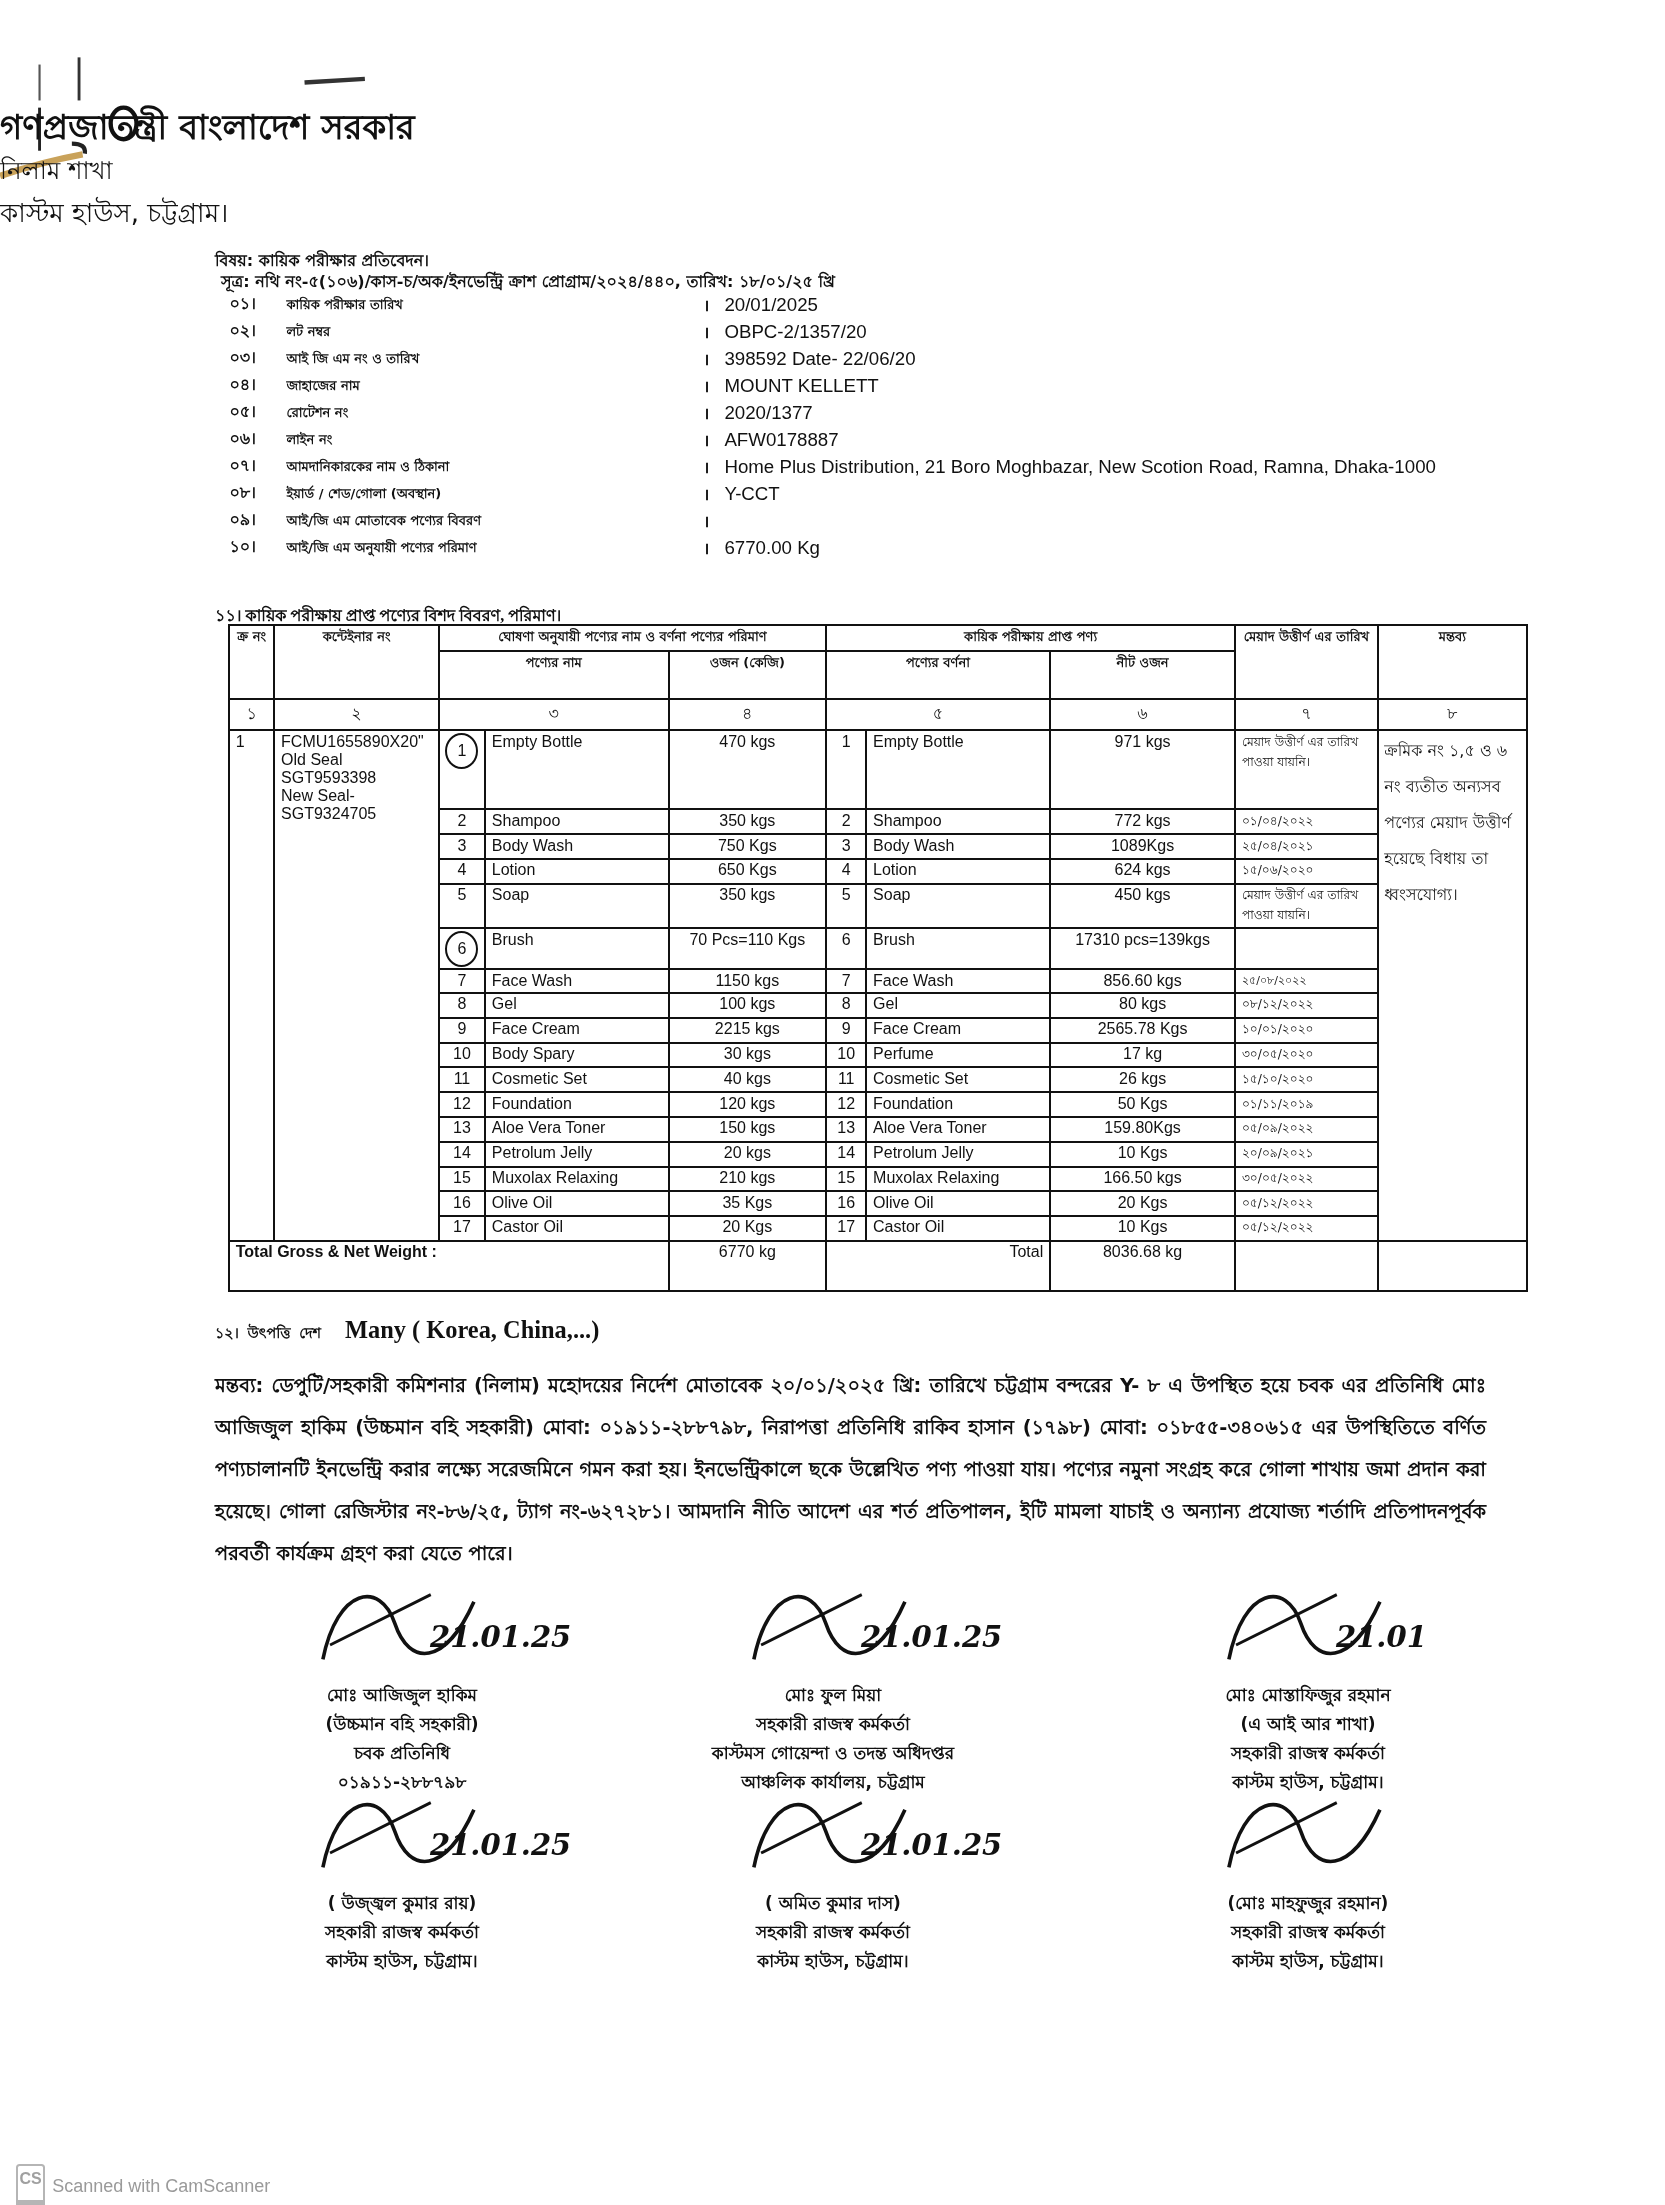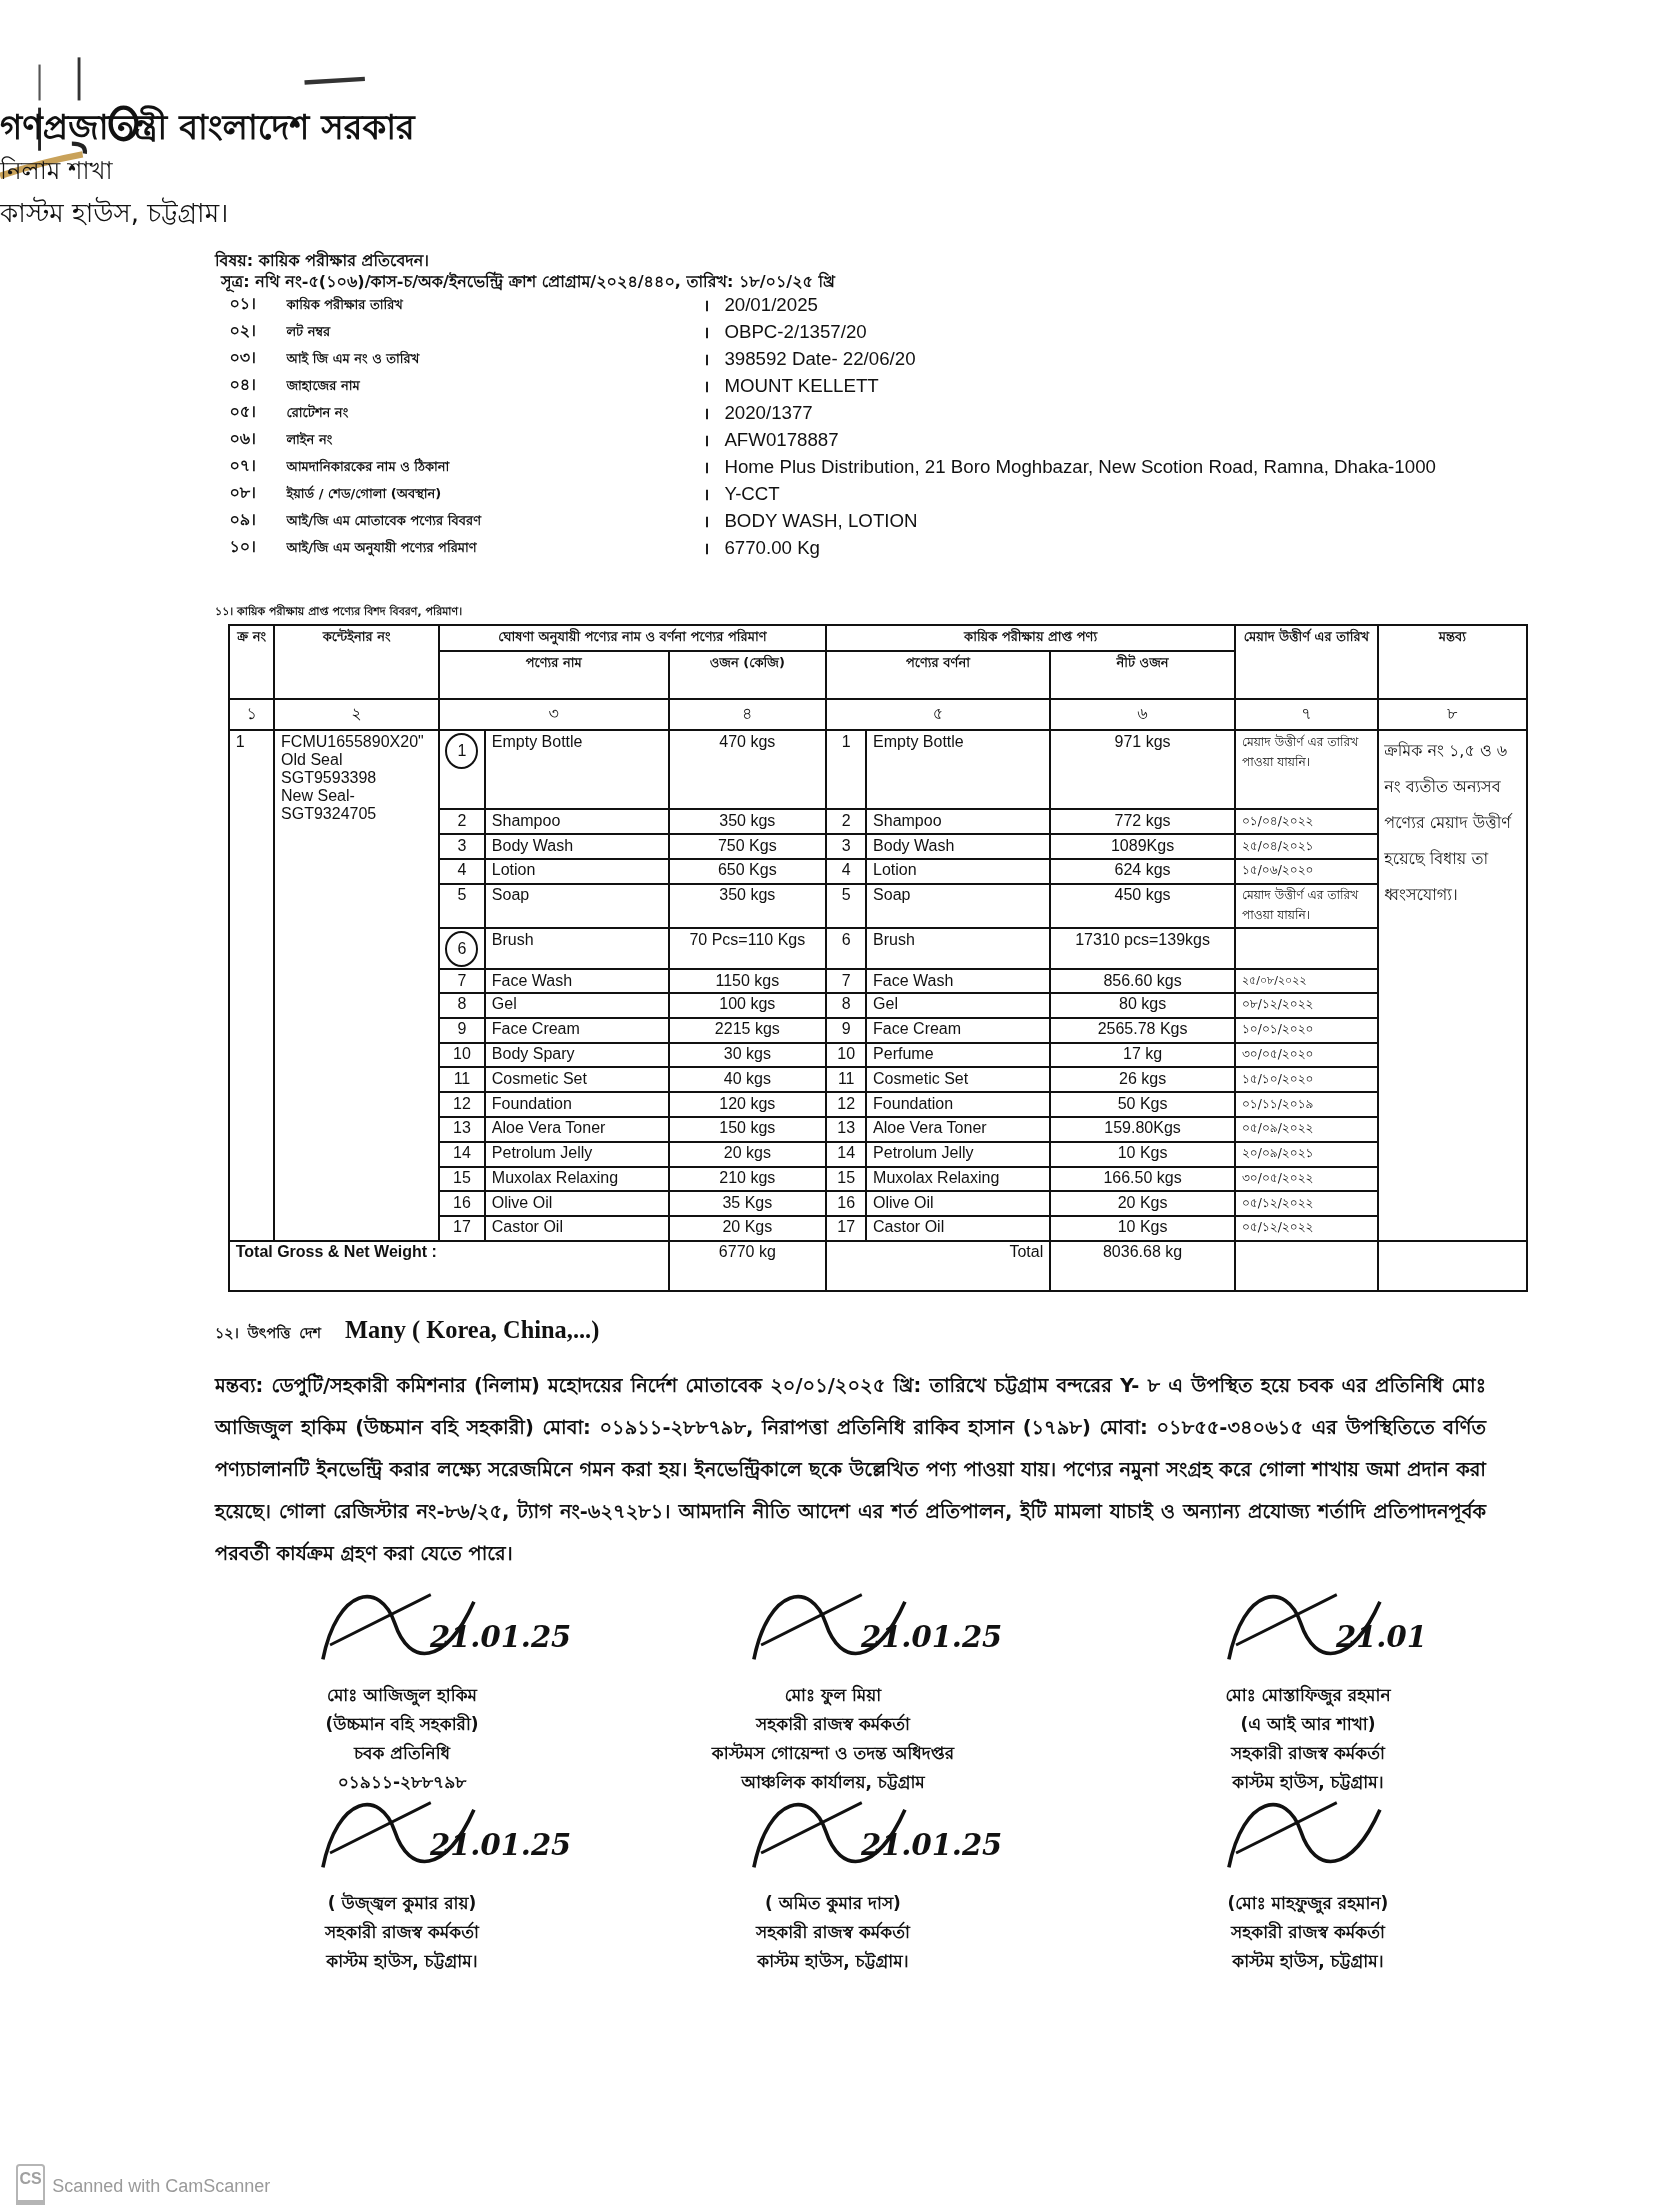--- a/index.html
+++ b/index.html
@@ -11,21 +11,21 @@
   .hdr2 { top:152px; font-size:24.4px; }
   .hdr3 { top:193px; font-size:26px; }
   .subject { left:215px; top:248px; font-size:16px; font-weight:bold; }
   .ref { left:221px; top:269px; font-size:16px; font-weight:bold; width:1257px; }
   .fields { left:215px; top:291px; width:1286px; }
   .frow { display:flex; align-items:center; min-height:26px; font-size:16px; }
   .fnum { width:57px; font-weight:bold; padding-left:14.4px; }
   .flabel { width:402px; font-weight:bold; font-size:13px; padding-top:2.2px; }
   .fsep { width:36px; text-align:center; font-weight:bold; }
   .fval { flex:1; font-family:"Liberation Sans Narrow","Liberation Sans", sans-serif; font-size:18.7px; line-height:26px; }
-  .sec11 { left:215px; top:603px; font-size:11px; font-weight:bold; }
+  .sec11 { left:215px; top:603px; font-size:16px; font-weight:bold;font-family:Liberation Serif, serif; }
   table.inv { position:absolute; left:228px; top:624px; width:1300px; border-collapse:collapse; }
   table.inv td, table.inv th { border:2.2px solid #111; padding:1.4px 5.7px; font-size:16px; vertical-align:top; font-weight:normal; }
   table.inv th { font-size:13px; font-weight:bold; text-align:center; }
   .en { font-family:"Liberation Sans", sans-serif; font-size:16px; }
   .c { text-align:center; }
   .r { text-align:right; }
   .circled { display:inline-block; border:2.2px solid #111; border-radius:50%; width:29px; height:32px; text-align:center; line-height:32px; }
   .origin { left:215px; top:1322px; font-size:14.4px; font-weight:bold;font-family:Liberation Mono, monospace; }
   .origin-val { left:345px; top:1316px; font-family:"Liberation Serif", serif; font-size:24.4px; font-weight:bold; }
   .remarks { left:215px; top:1365px; width:1271px; font-size:19.4px; line-height:42px; font-weight:bold; text-align:justify; }
@@ -102,21 +102,20 @@
     <div class="frow">
       <span class="fnum">০৮।</span>
       <span class="flabel">ইয়ার্ড / শেড/গোলা (অবস্থান)</span>
       <span class="fsep">।</span>
       <span class="fval">Y-CCT</span>
     </div>
     <div class="frow">
       <span class="fnum">০৯।</span>
       <span class="flabel">আই/জি এম মোতাবেক পণ্যের বিবরণ</span>
       <span class="fsep">।</span>
-      <span class="fval">BODY WASH, LOTION</span>
     </div>
     <div class="frow">
       <span class="fnum">১০।</span>
       <span class="flabel">আই/জি এম অনুযায়ী পণ্যের পরিমাণ</span>
       <span class="fsep">।</span>
       <span class="fval">6770.00 Kg</span>
     </div>
   </div>
 
 <div class="abs sec11">১১।    কায়িক পরীক্ষায় প্রাপ্ত পণ্যের বিশদ বিবরণ, পরিমাণ।</div>

